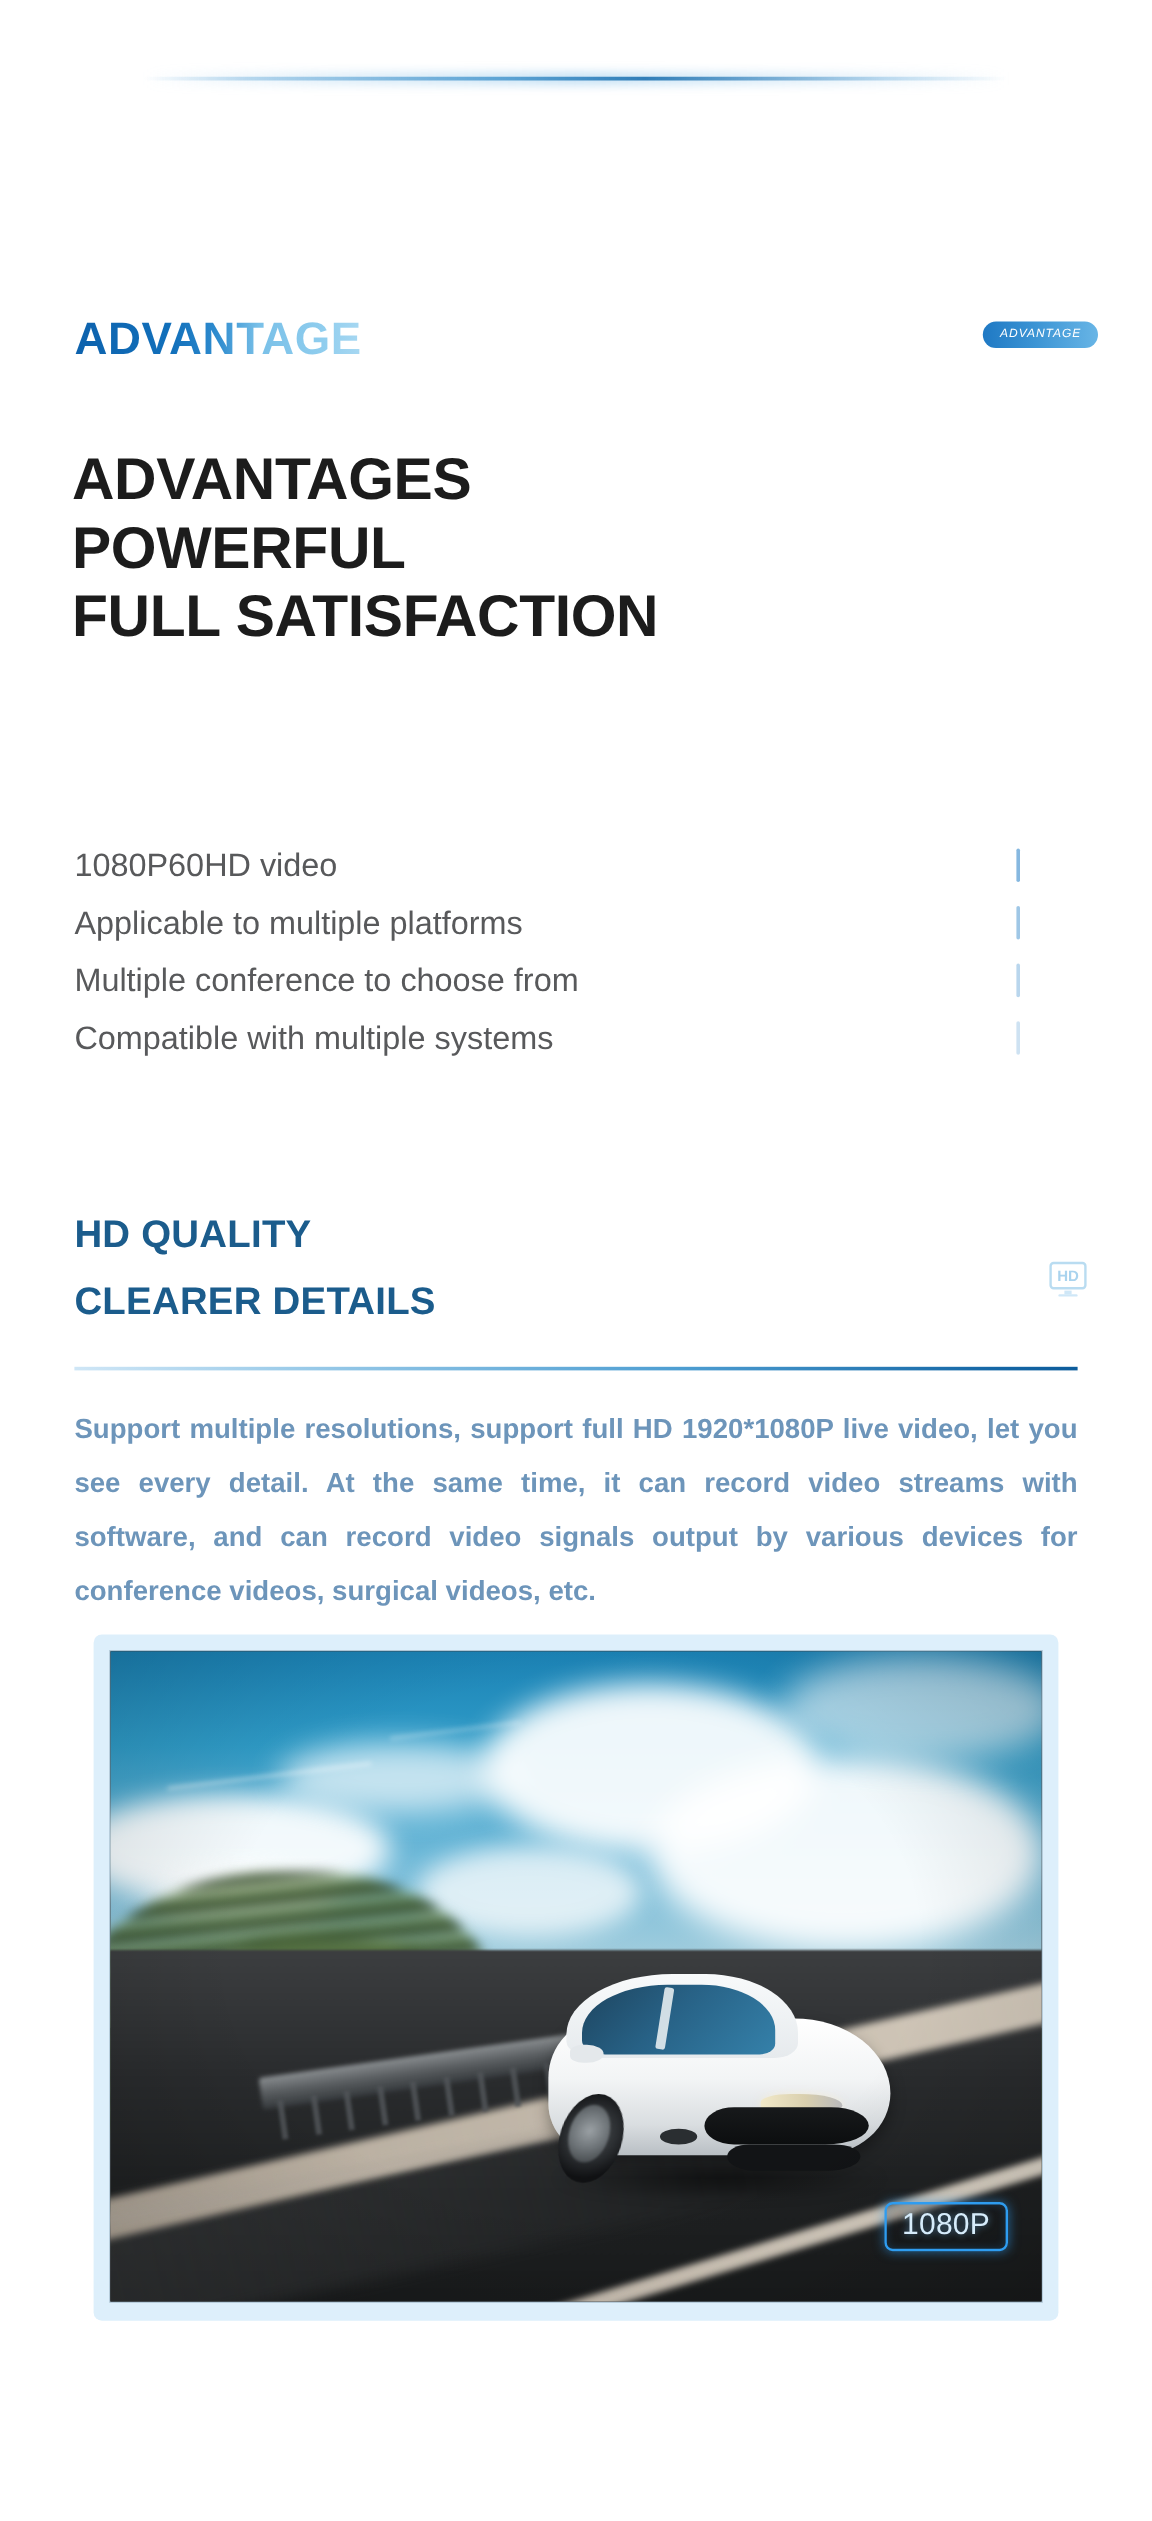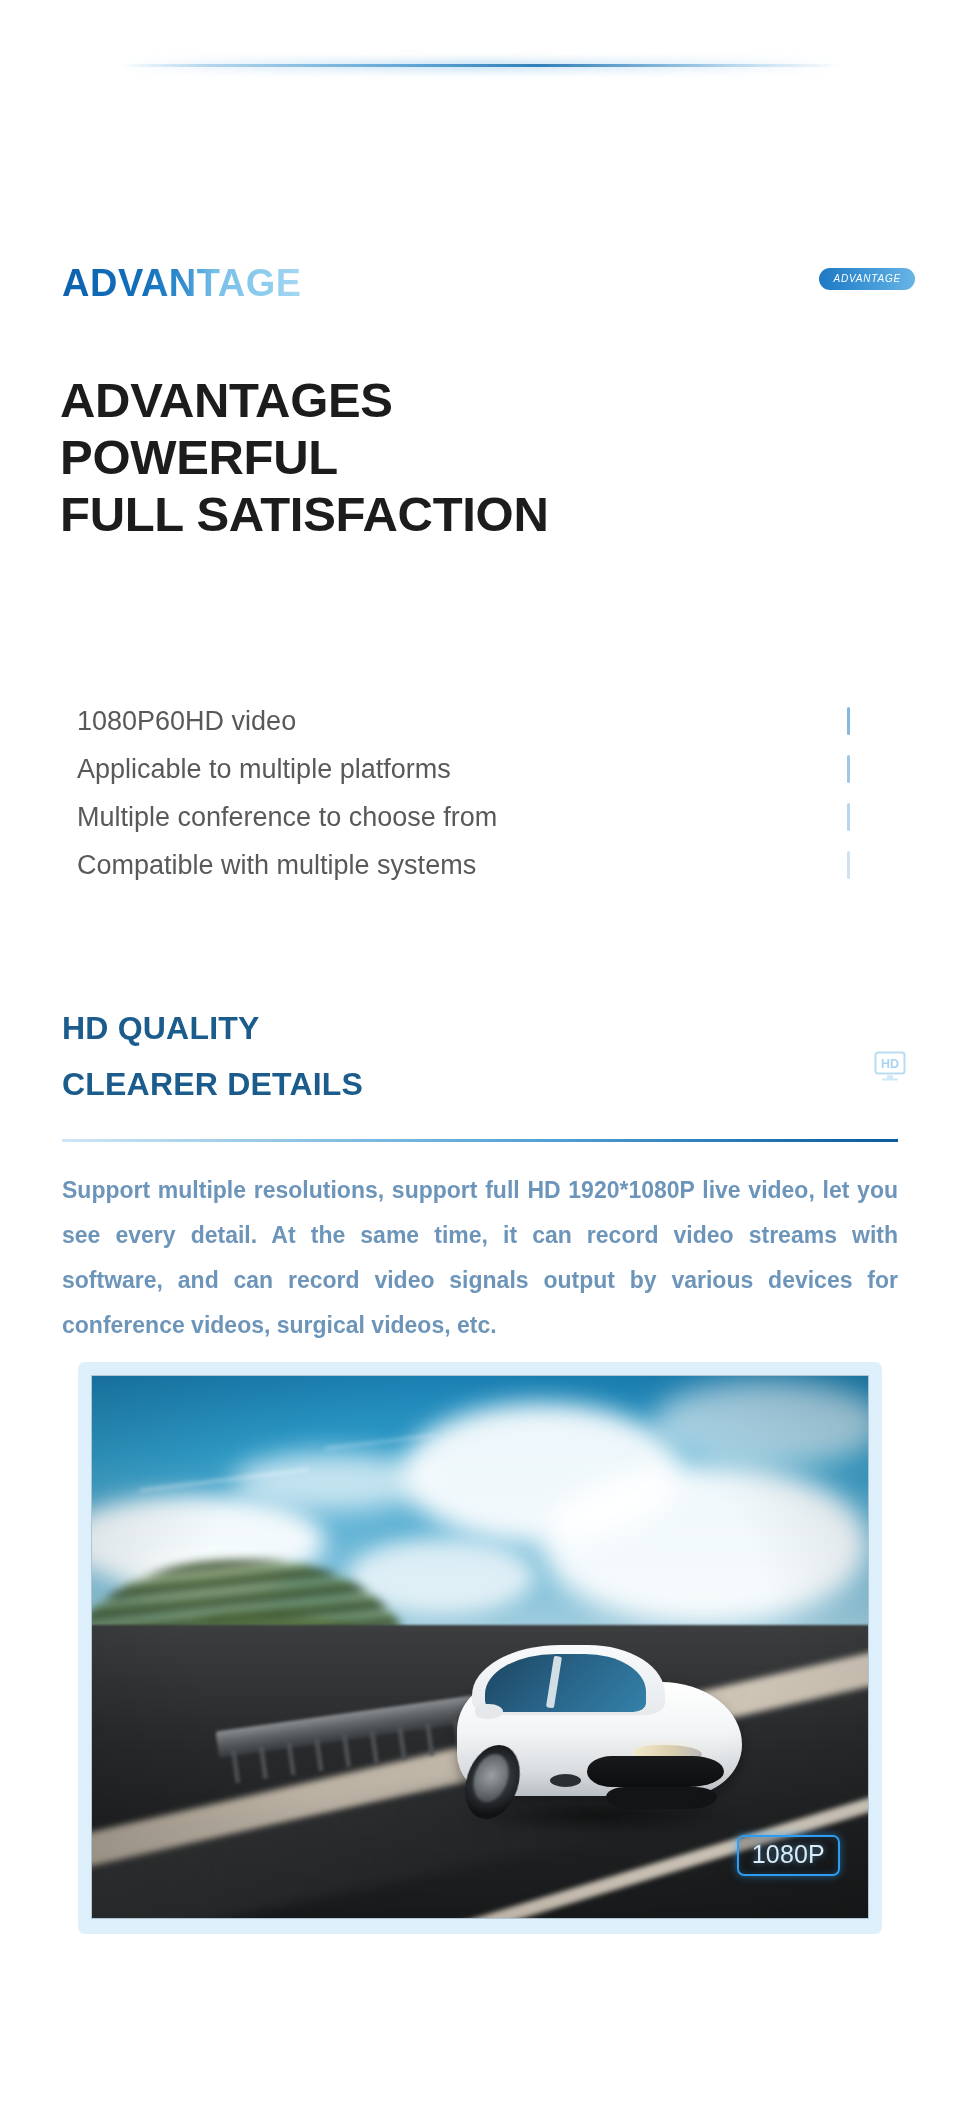--- a/index.html
+++ b/index.html
@@ -107,21 +107,20 @@
   
   .features {
     position: absolute;
     left: 62px;
     top: 697px;
     width: 836px;
   }
   .feature-row {
     position: relative;
     height: 48px;
-    margin-left: 15px;
   }
   .feature-text {
     position: absolute;
     left: 0;
     top: 0;
     font-size: 27px;
     line-height: 48px;
     color: #58595b;
     font-weight: 400;
     white-space: nowrap;

